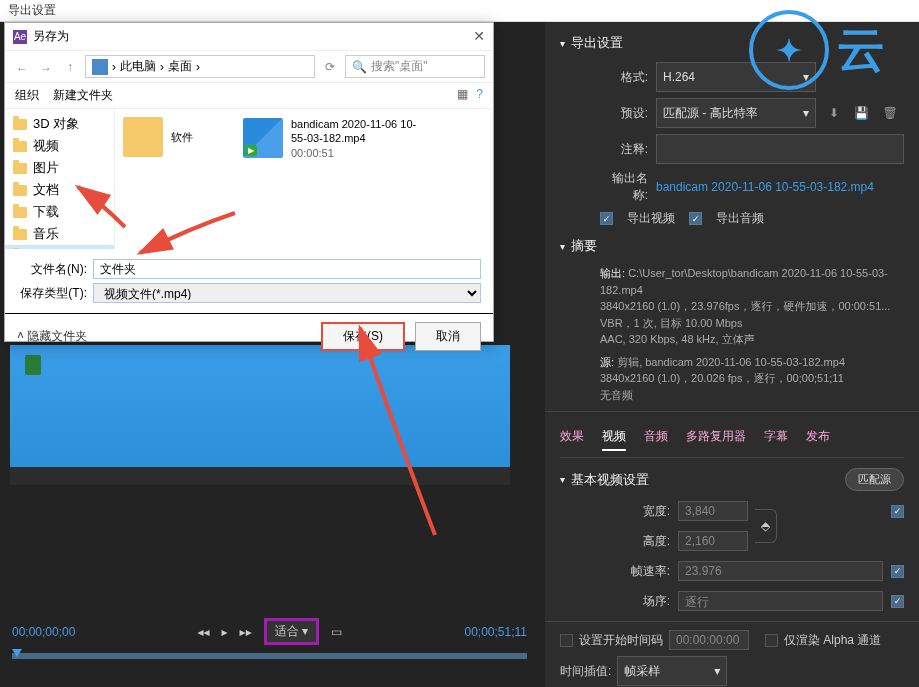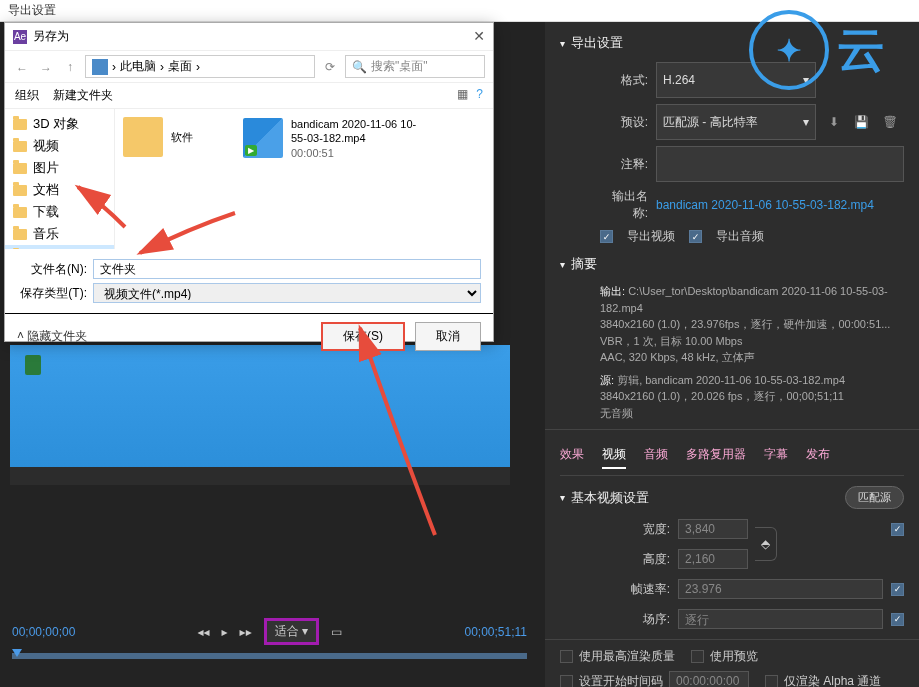--- a/index.html
+++ b/index.html
@@ -5,21 +5,21 @@
 * { margin: 0; padding: 0; box-sizing: border-box; font-family: "Microsoft YaHei", Arial, sans-serif; }
 body { width: 919px; height: 687px; background: #232323; color: #ccc; font-size: 12px; overflow: hidden; position: relative; }
 
 .top-bar { height: 22px; background: #fff; color: #333; padding: 2px 8px; font-size: 12px; border-bottom: 1px solid #ddd; }
 
 .right-panel { position: absolute; left: 545px; top: 22px; right: 0; bottom: 0; background: #2d2d2d; padding: 12px 15px; overflow: hidden; }
 .section-head { display: flex; align-items: center; gap: 6px; font-size: 13px; color: #eee; margin-bottom: 10px; }
 .chevron { font-size: 10px; }
 .form-row { display: flex; align-items: center; margin: 6px 0; gap: 8px; }
 .form-label { width: 48px; text-align: right; color: #ccc; margin-left: 40px; }
-.dropdown { background: #383838; border: 1px solid #555; padding: 2px 6px; flex: 1; color: #ddd; display: flex; justify-content: space-between; align-items: center; height: 36px; }
+.dropdown { background: #383838; border: 1px solid #555; padding: 2px 6px; flex: 1; color: #ddd; display: flex; justify-content: space-between; align-items: center; height: 30px; }
 .dropdown.wide { width: 160px; flex: none; }
 .icon-btn { width: 20px; height: 20px; display: inline-flex; align-items: center; justify-content: center; color: #999; }
 .link-text { color: #3a9de8; cursor: pointer; }
 .checkbox { width: 13px; height: 13px; background: #4a6a8a; border: 1px solid #5a7a9a; display: inline-flex; align-items: center; justify-content: center; color: #fff; font-size: 9px; }
 .checkbox.unchecked { background: #333; border-color: #555; }
 .summary-box { margin: 8px 0 8px 40px; color: #aaa; font-size: 11px; line-height: 1.5; }
 .summary-box .white { color: #eee; }
 .tabs { display: flex; gap: 18px; border-bottom: 1px solid #444; padding: 6px 0; margin: 10px 0; }
 .tab { color: #f9a8d4; cursor: pointer; padding-bottom: 4px; }
 .tab.active { color: #fff; border-bottom: 2px solid #fff; }
@@ -194,26 +194,20 @@
   <div class="video-setting">
     <span class="vs-label">场序:</span>
     <div class="vs-input wide"><span>逐行</span></div>
     <span class="checkbox vs-check">✓</span>
   </div>
 
   <div class="hr-divider"></div>
 
   <div class="checkbox-row">
     <span class="checkbox unchecked"></span>
-    <span>使用最高渲染质量</span>
-    <span class="checkbox unchecked" style="margin-left:10px"></span>
-    <span>使用预览</span>
-  </div>
-  <div class="checkbox-row">
-    <span class="checkbox unchecked"></span>
     <span>设置开始时间码</span>
     <span class="vs-input" style="width:80px">00:00:00:00</span>
     <span class="checkbox unchecked" style="margin-left:10px"></span>
     <span>仅渲染 Alpha 通道</span>
   </div>
   <div class="checkbox-row">
     <span>时间插值:</span>
     <div class="dropdown" style="width:110px;flex:none">
       <span>帧采样</span>
       <span>▾</span>

